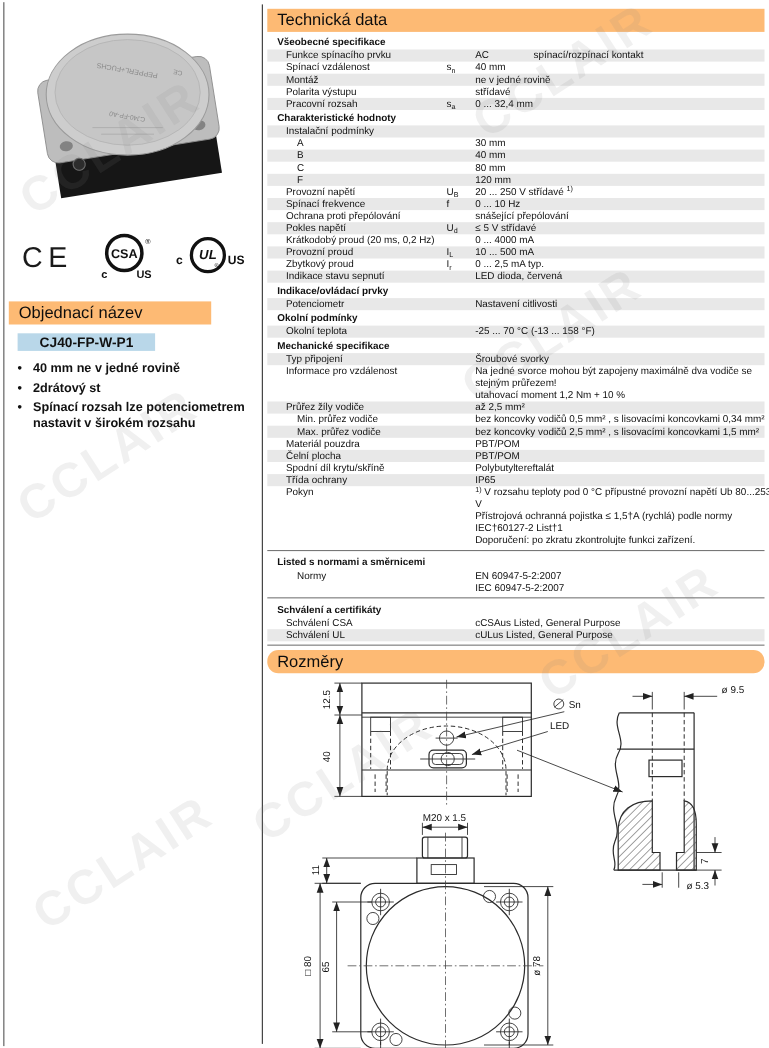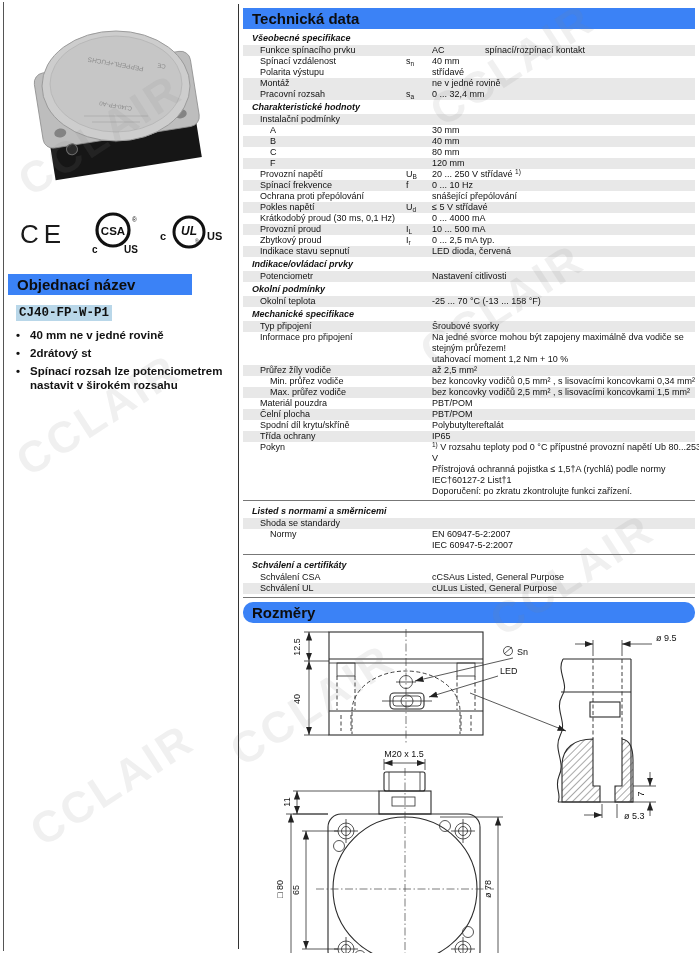--- a/index.html
+++ b/index.html
@@ -5,32 +5,32 @@
   html,body{margin:0;padding:0;}
   body{width:699px;height:953px;background:#fff;font-family:"Liberation Sans",sans-serif;color:#111;position:relative;overflow:hidden;}
   .page{position:absolute;inset:0;}
   .edge-left{position:absolute;left:3px;top:2px;bottom:2px;width:1px;background:#555;}
   .divider{position:absolute;left:238px;top:4px;bottom:4px;width:1px;background:#333;}
 
   
   .left{position:absolute;left:4px;top:0;width:234px;height:100%;}
   .photo{position:absolute;left:0;top:4px;}
   .logos{position:absolute;left:14px;top:210px;display:flex;align-items:center;gap:10px;}
-  .bar{background:#3b82f6;height:21px;line-height:21px;font-size:15px;font-weight:bold;padding-left:9px;box-sizing:border-box;color:#0d0d0d;}
+  .bar{background:#fdba74;height:21px;line-height:21px;font-size:15px;font-weight:normal;padding-left:9px;box-sizing:border-box;color:#0d0d0d;}
   .order-bar{position:absolute;left:4px;top:274px;width:184px;}
   .code-wrap{position:absolute;left:12px;top:302px;}
-  .code{background:#b9d7e9;font-weight:bold;font-size:12.5px;padding:1px 3px;font-family:Liberation Mono, monospace;}
+  .code{background:#b9d7e9;font-weight:bold;font-size:12.5px;padding:1px 20px;}
   .bullets{position:absolute;left:12px;top:328px;width:214px;list-style:none;margin:0;padding:0;font-weight:bold;font-size:11.5px;}
   .bullet-item{display:flex;gap:10px;margin-bottom:4px;line-height:14px;}
 
   
   .right{position:absolute;left:243px;top:4px;width:452px;}
   .right .bar{width:452px;margin-top:4px;margin-bottom:2px;}
   #spec-table{font-size:9px;line-height:11px;margin-top:2px;}
-  .tsection{font-weight:bold;padding:2px 0 1px 9px;line-height:11px;font-style:italic;}
+  .tsection{font-weight:bold;padding:2px 0 1px 9px;line-height:11px;}
   .trow{display:grid;grid-template-columns:163px 26px 1fr;min-height:11px;align-items:start;}
   .trow.shade{background:#e8e8e8;}
   .tlabel{white-space:nowrap;overflow:hidden;}
   .tlabel.i1{padding-left:17px;}
   .tlabel.i2{padding-left:27px;}
   .tsym{white-space:nowrap;}
   .vline{white-space:nowrap;}
   .v1{display:inline-block;width:53px;}
   sub{font-size:6.5px;vertical-align:-2px;line-height:0;}
   sup{font-size:6.5px;vertical-align:3px;line-height:0;}
@@ -134,32 +134,32 @@
             <div class="vline"><span class="v1">AC</span><span class="v2">spínací/rozpínací kontakt</span></div>
           </span>
         </div>
         <div class="trow">
           <span class="tlabel i1">Spínací vzdálenost</span>
           <span class="tsym">s<sub>n</sub></span>
           <span class="tval">
             <div class="vline">40 mm</div>
           </span>
         </div>
+        <div class="trow shade">
+          <span class="tlabel i1">Montáž</span>
+          <span class="tsym"></span>
+          <span class="tval">
+            <div class="vline">ne v jedné rovině</div>
+          </span>
+        </div>
         <div class="trow">
           <span class="tlabel i1">Polarita výstupu</span>
           <span class="tsym"></span>
           <span class="tval">
             <div class="vline">střídavé</div>
-          </span>
-        </div>
-        <div class="trow shade">
-          <span class="tlabel i1">Montáž</span>
-          <span class="tsym"></span>
-          <span class="tval">
-            <div class="vline">ne v jedné rovině</div>
           </span>
         </div>
         <div class="trow shade">
           <span class="tlabel i1">Pracovní rozsah</span>
           <span class="tsym">s<sub>a</sub></span>
           <span class="tval">
             <div class="vline">0 ... 32,4 mm</div>
           </span>
         </div>
         <div class="tsection">Charakteristické hodnoty</div>
@@ -220,21 +220,21 @@
           </span>
         </div>
         <div class="trow shade">
           <span class="tlabel i1">Pokles napětí</span>
           <span class="tsym">U<sub>d</sub></span>
           <span class="tval">
             <div class="vline">≤ 5 V střídavé</div>
           </span>
         </div>
         <div class="trow">
-          <span class="tlabel i1">Krátkodobý proud (30 ms, 0,1 Hz)</span>
+          <span class="tlabel i1">Krátkodobý proud (20 ms, 0,2 Hz)</span>
           <span class="tsym"></span>
           <span class="tval">
             <div class="vline">0 ... 4000 mA</div>
           </span>
         </div>
         <div class="trow shade">
           <span class="tlabel i1">Provozní proud</span>
           <span class="tsym">I<sub>L</sub></span>
           <span class="tval">
             <div class="vline">10 ... 500 mA</div>
@@ -272,21 +272,21 @@
         </div>
         <div class="tsection">Mechanické specifikace</div>
         <div class="trow shade">
           <span class="tlabel i1">Typ připojení</span>
           <span class="tsym"></span>
           <span class="tval">
             <div class="vline">Šroubové svorky</div>
           </span>
         </div>
         <div class="trow">
-          <span class="tlabel i1">Informace pro připojení</span>
+          <span class="tlabel i1">Informace pro vzdálenost</span>
           <span class="tsym"></span>
           <span class="tval">
             <div class="vline">Na jedné svorce mohou být zapojeny maximálně dva vodiče se</div>
             <div class="vline">stejným průřezem!</div>
             <div class="vline">utahovací moment 1,2 Nm + 10 %</div>
           </span>
         </div>
         <div class="trow shade">
           <span class="tlabel i1">Průřez žíly vodiče</span>
           <span class="tsym"></span>
@@ -342,27 +342,20 @@
           <span class="tval">
             <div class="vline"><sup>1)</sup> V rozsahu teploty pod 0 °C přípustné provozní napětí Ub 80...253</div>
             <div class="vline">V</div>
             <div class="vline">Přístrojová ochranná pojistka ≤ 1,5†A (rychlá) podle normy</div>
             <div class="vline">IEC†60127-2 List†1</div>
             <div class="vline">Doporučení: po zkratu zkontrolujte funkci zařízení.</div>
           </span>
         </div>
         <div class="hrule"></div>
         <div class="tsection">Listed s normami a směrnicemi</div>
-        <div class="trow shade">
-          <span class="tlabel i1">Shoda se standardy</span>
-          <span class="tsym"></span>
-          <span class="tval">
-            <div class="vline"></div>
-          </span>
-        </div>
         <div class="trow">
           <span class="tlabel i2">Normy</span>
           <span class="tsym"></span>
           <span class="tval">
             <div class="vline">EN 60947-5-2:2007</div>
             <div class="vline">IEC 60947-5-2:2007</div>
           </span>
         </div>
         <div class="hrule"></div>
         <div class="tsection">Schválení a certifikáty</div>

